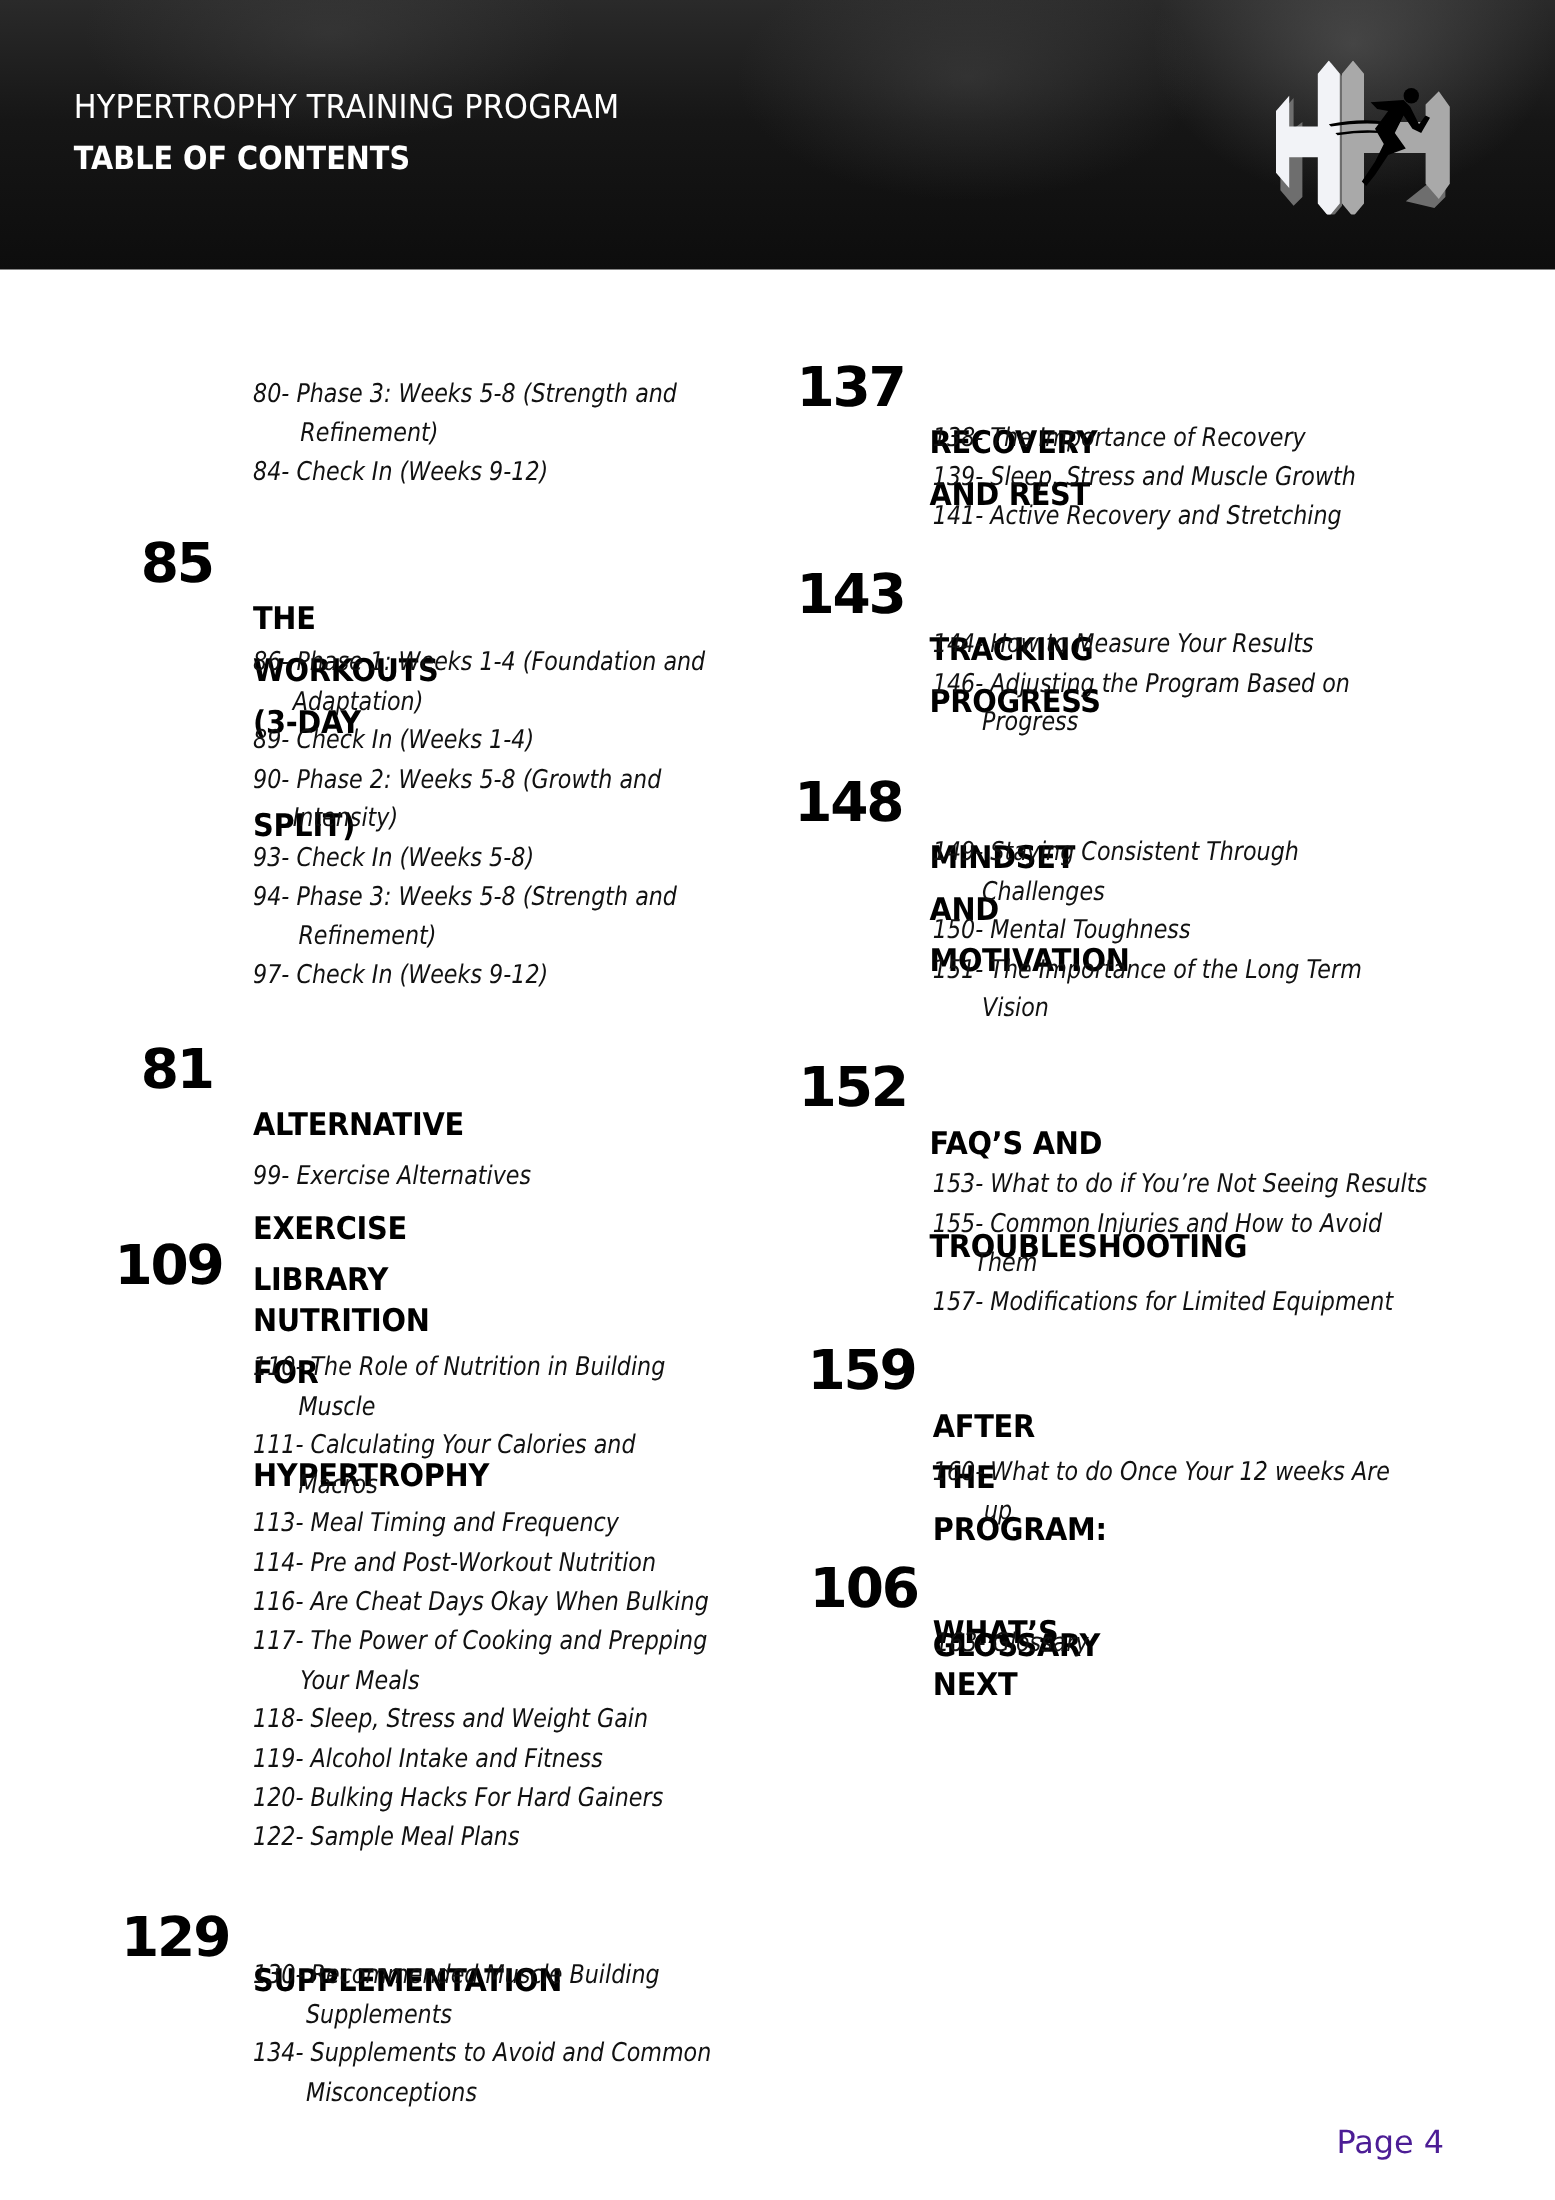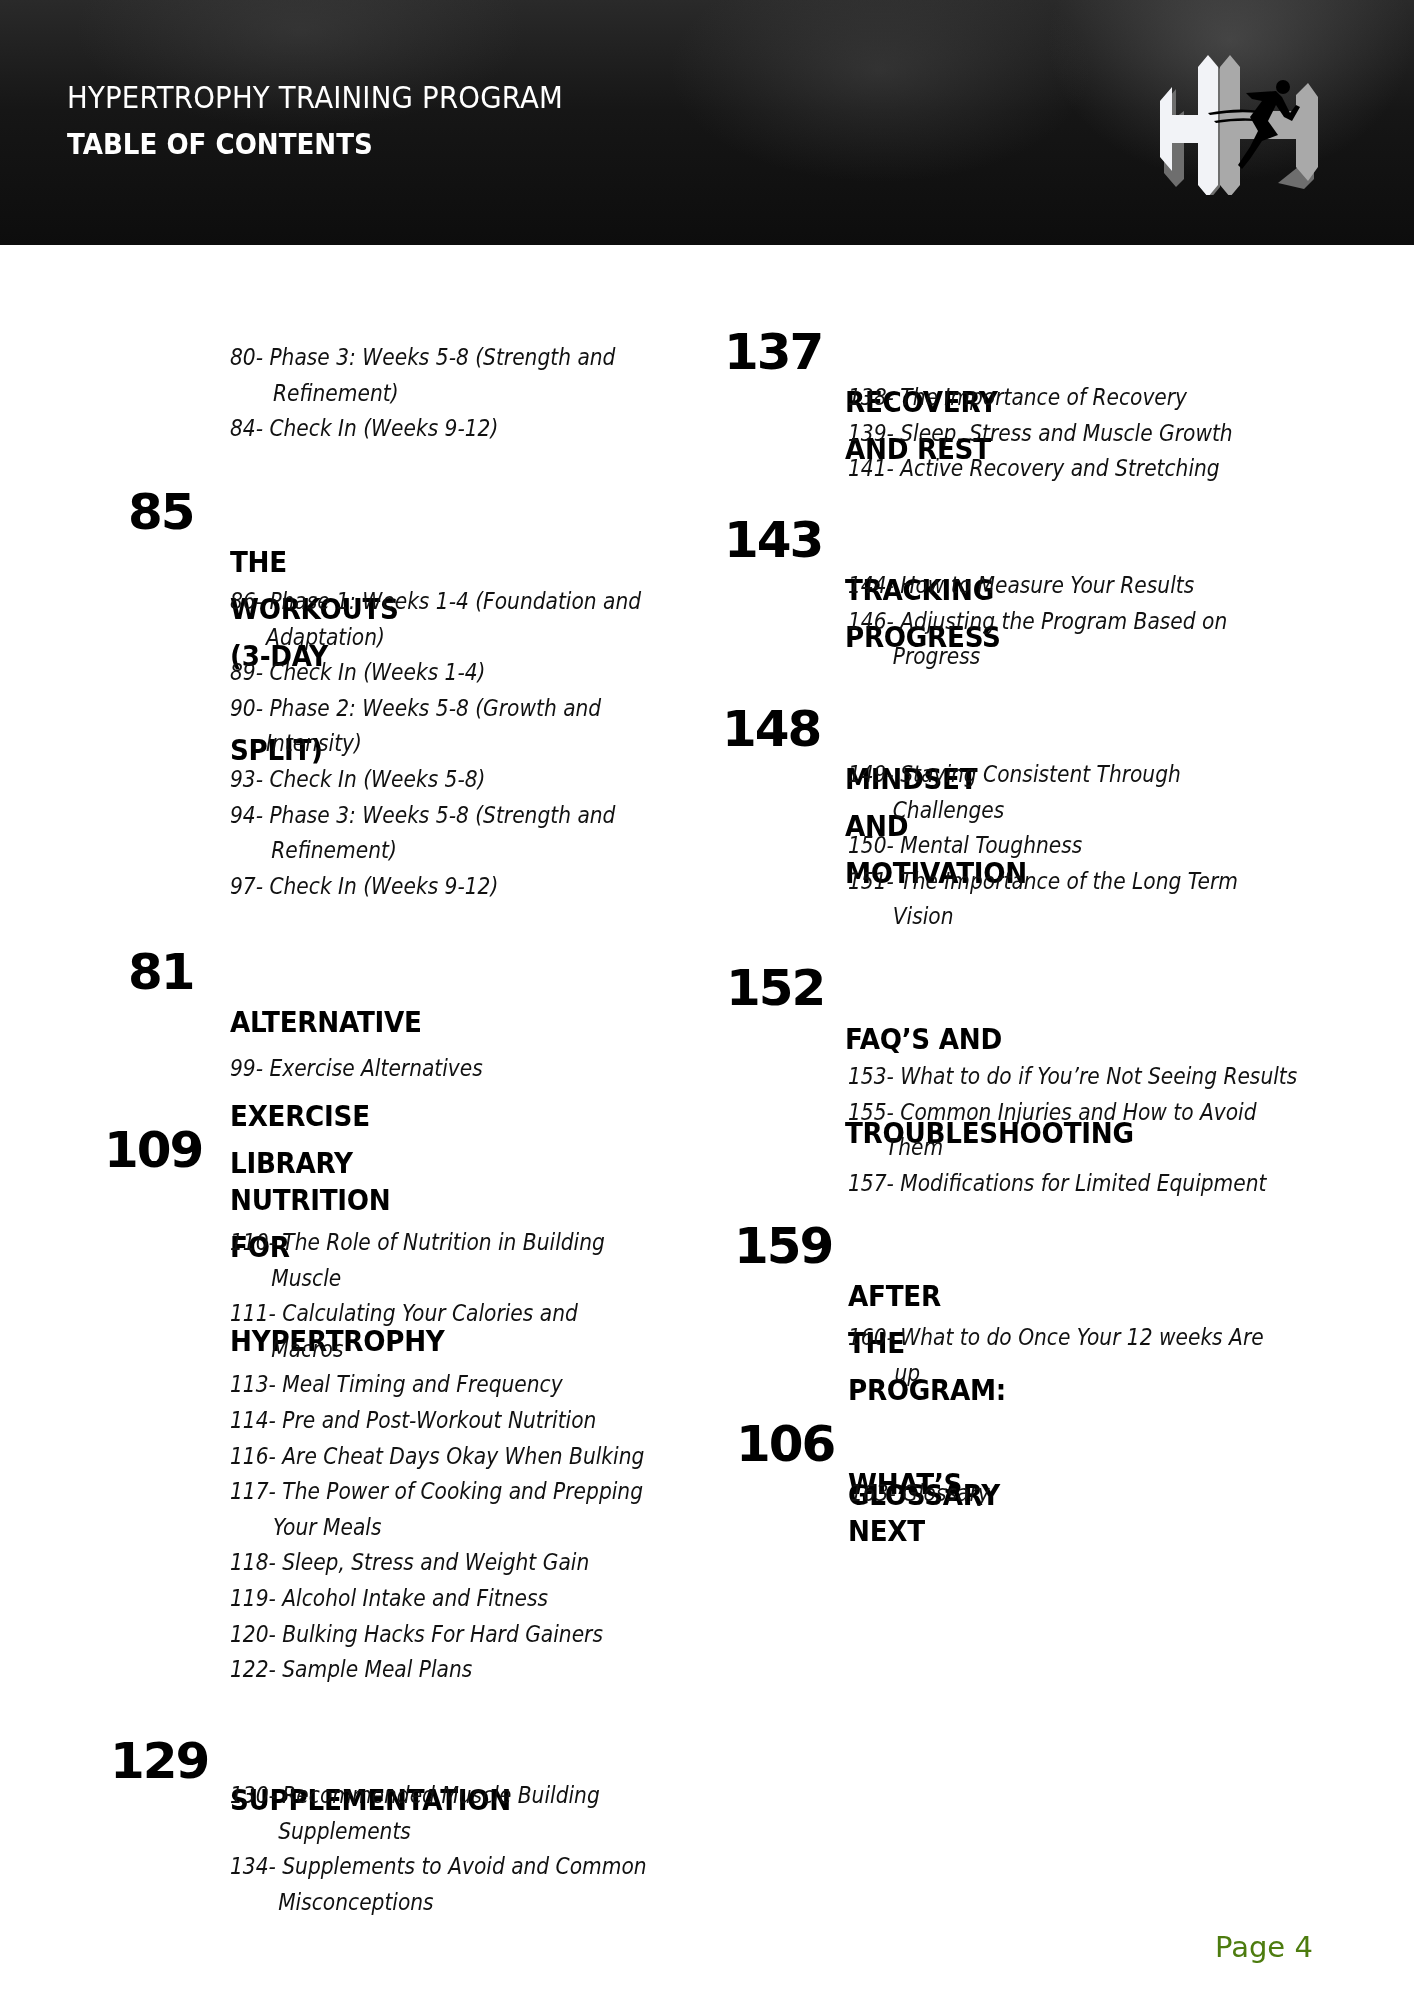--- a/index.html
+++ b/index.html
@@ -39,21 +39,21 @@
   }
   .items { position: absolute; list-style: none; }
   .item {
     font-style: italic; font-size: 23.5px; line-height: 35.6px; color: #111;
     font-family: "DejaVu Sans", sans-serif; font-weight: normal;
     transform: scaleX(0.86); transform-origin: left; white-space: nowrap;
   }
   .item .cont { display: block; }
   .page-num {
     position: absolute; left: 1215px; top: 1930px; font-size: 29px;
-    font-family: "DejaVu Sans", sans-serif; color: #4d7c0f;
+    font-family: "DejaVu Sans", sans-serif; color: #4c1d95;
   }
 </style>
 </head>
 <body>
 
 <div class="header">
   <div class="header-title">HYPERTROPHY TRAINING PROGRAM</div>
   <div class="header-subtitle">TABLE OF CONTENTS</div>
   <svg class="logo" viewBox="0 0 165 140">
 

